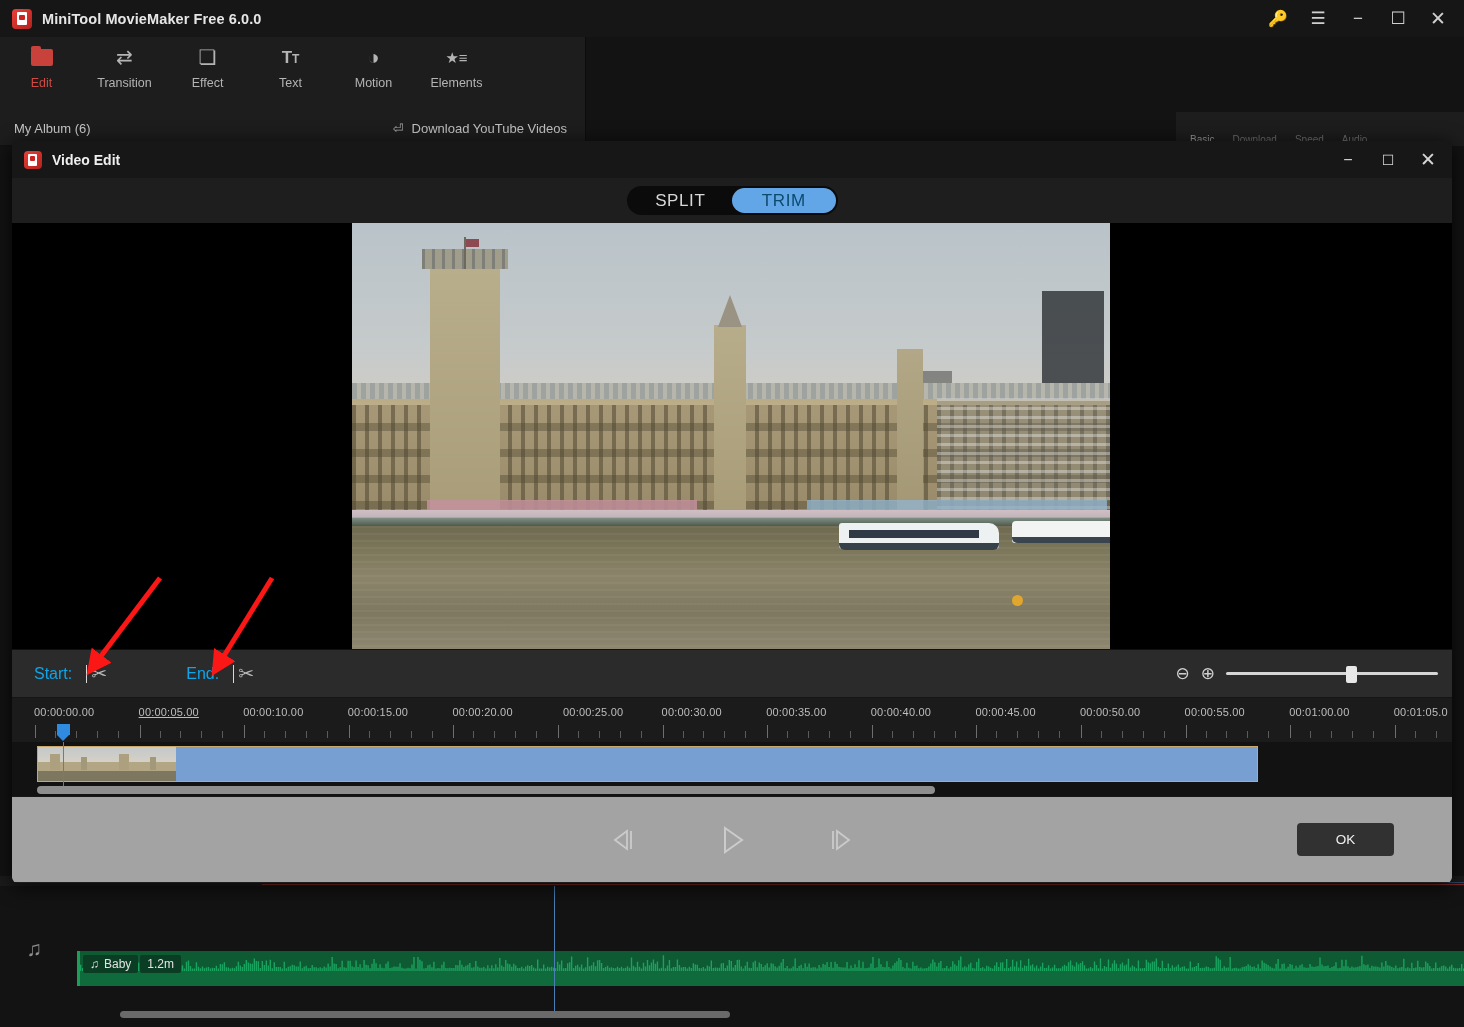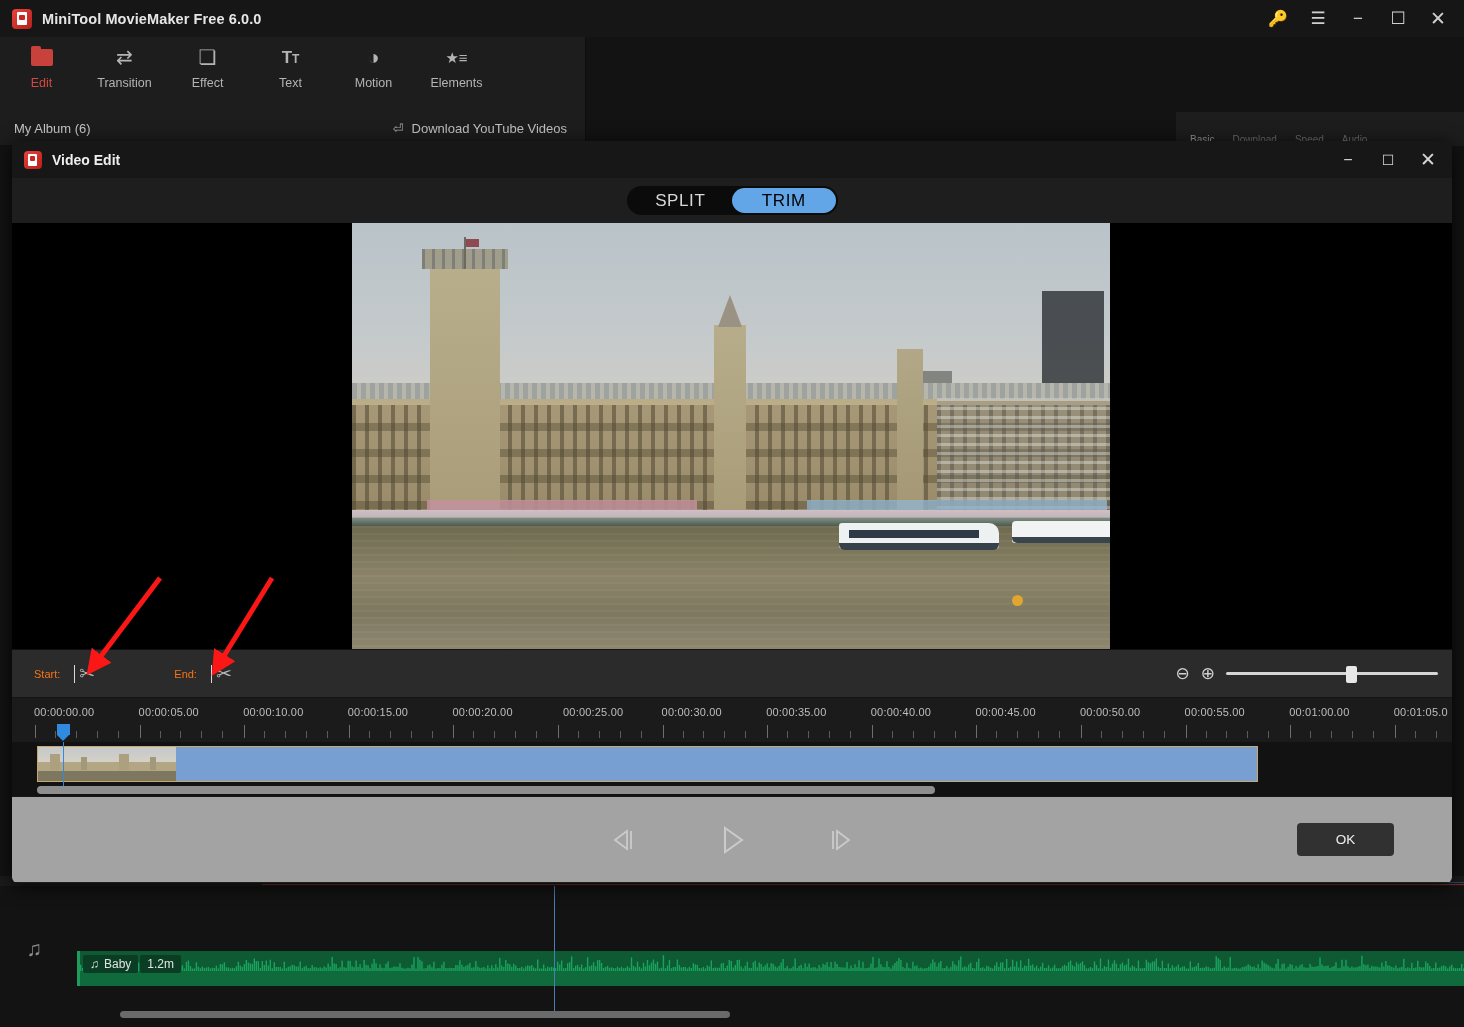--- a/index.html
+++ b/index.html
@@ -180,21 +180,21 @@
     height: 45px; background:#1e1e1e; display:flex; align-items:center; justify-content:center;
   }
   .seg {
     width: 211px; height: 29px; background:#0b0b0b; border-radius: 15px;
     display:flex; align-items:center; padding: 2px; position:relative;
   }
   .seg-opt {
     flex:1; height:25px; border-radius:13px; display:flex; align-items:center; justify-content:center;
     color:#d8d8d8; font-size:17px; letter-spacing:.6px;
   }
-  .seg-opt.on { background:#62a6e8; color:#000000; }
+  .seg-opt.on { background:#62a6e8; color:#0c4a6e; }
 
   
   .preview {
     position:relative; height: 426px; background:#000;
   }
   .frame {
     position:absolute; left:340px; top:0; width:758px; height:426px; overflow:hidden;
   }
   .sky { position:absolute; inset:0; background: linear-gradient(180deg,#b9c3c9 0%,#c5cacb 28%,#d6cfc4 52%,#ded4c5 62%,#cfc8bd 70%, #cfc8bd 71%); }
   .palace {
@@ -282,21 +282,21 @@
   }
 
   
   .arrow-svg { position:absolute; left:0; top:0; width:1440px; height:742px; pointer-events:none; }
 
   
   .se-row {
     position:relative; height: 48px; background:#2b2b2b; display:flex; align-items:center;
     border-top:1px solid #111;
   }
-  .se-label { color:#f97316; font-size:11px; }
+  .se-label { color:#0ea5e9; font-size:16px; }
   .se-group { display:flex; align-items:center; gap:14px; }
   .se-field {
     width:72px; height:26px; display:flex; align-items:center; gap:4px;
   }
   .caret { width:1px; height:18px; background:#d8d8d8; }
   .scissor-ico { color:#b9b9b9; font-size:19px; line-height:1; }
   .zoom-controls {
     margin-left:auto; margin-right:14px; display:flex; align-items:center; gap:11px;
   }
   .zc-btn { color:#d0d0d0; font-size:17px; line-height:1; }
@@ -538,21 +538,21 @@
     </div>
 
     <div class="ruler">
       <div id="ruler-content">
           <div class="tick-label" style="left: 22px;">00:00:00.00</div>
           <div class="tick major" style="left: 23px;"></div>
           <div class="tick minor" style="left: 42.9px;"></div>
           <div class="tick minor" style="left: 63.8px;"></div>
           <div class="tick minor" style="left: 84.8px;"></div>
           <div class="tick minor" style="left: 105.7px;"></div>
-          <div class="tick-label" style="left: 126.6px;">00:00:05.00</div>
+          <div class="tick-label" style="left: 126.6px; text-decoration: underline;">00:00:05.00</div>
           <div class="tick major" style="left: 127.6px;"></div>
           <div class="tick minor" style="left: 147.5px;"></div>
           <div class="tick minor" style="left: 168.4px;"></div>
           <div class="tick minor" style="left: 189.4px;"></div>
           <div class="tick minor" style="left: 210.3px;"></div>
           <div class="tick-label" style="left: 231.2px;">00:00:10.00</div>
           <div class="tick major" style="left: 232.2px;"></div>
           <div class="tick minor" style="left: 252.1px;"></div>
           <div class="tick minor" style="left: 273px;"></div>
           <div class="tick minor" style="left: 294px;"></div>

